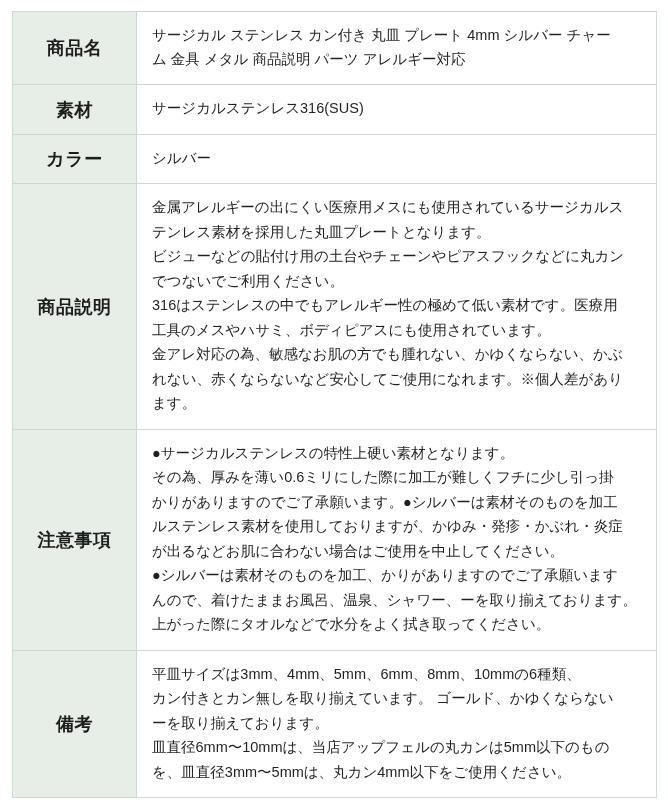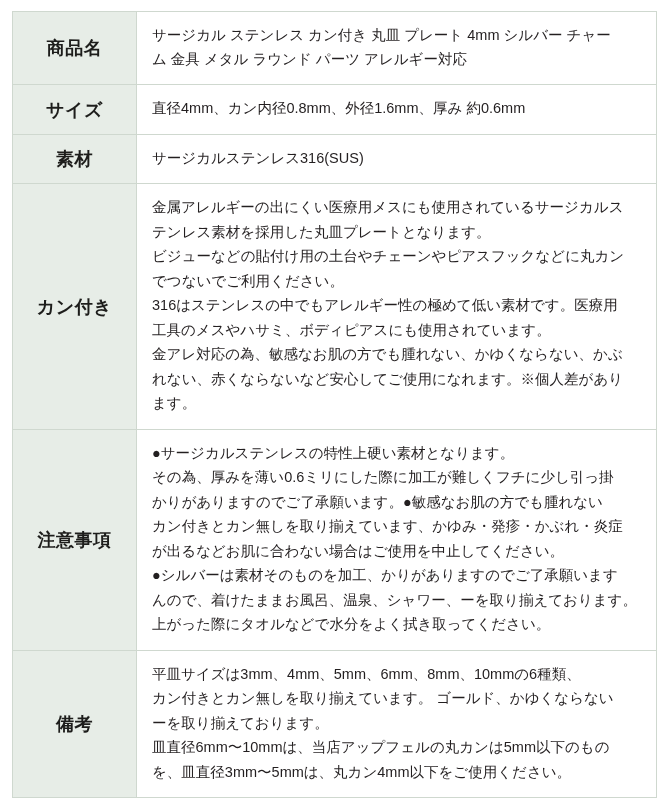--- a/index.html
+++ b/index.html
@@ -54,56 +54,56 @@
 <table class="spec-table">
   <colgroup>
     <col class="label-col">
     <col class="value-col">
   </colgroup>
   <tbody>
     <tr class="row-name">
       <td class="label">商品名</td>
       <td class="value">
         <p>サージカル ステンレス カン付き 丸皿 プレート 4mm シルバー チャー</p>
-        <p>ム 金具 メタル ラウンド パーツ アレルギー対応</p>
-      </td>
-    </tr>
-    <tr>
-      <td class="label">サイズ</td>
-      <td class="value">
-        <p>直径4mm、カン内径0.8mm、外径1.6mm、厚み 約0.6mm</p>
+        <p>ム 金具 メタル 商品説明 パーツ アレルギー対応</p>
       </td>
     </tr>
     <tr>
       <td class="label">素材</td>
       <td class="value">
         <p>サージカルステンレス316(SUS)</p>
       </td>
     </tr>
     <tr>
-      <td class="label">カン付き</td>
+      <td class="label">カラー</td>
+      <td class="value">
+        <p>シルバー</p>
+      </td>
+    </tr>
+    <tr>
+      <td class="label">商品説明</td>
       <td class="value">
         <p>金属アレルギーの出にくい医療用メスにも使用されているサージカルス</p>
         <p>テンレス素材を採用した丸皿プレートとなります。</p>
         <p>ビジューなどの貼付け用の土台やチェーンやピアスフックなどに丸カン</p>
         <p>でつないでご利用ください。</p>
         <p>316はステンレスの中でもアレルギー性の極めて低い素材です。医療用</p>
         <p>工具のメスやハサミ、ボディピアスにも使用されています。</p>
         <p>金アレ対応の為、敏感なお肌の方でも腫れない、かゆくならない、かぶ</p>
         <p>れない、赤くならないなど安心してご使用になれます。※個人差があり</p>
         <p>ます。</p>
       </td>
     </tr>
     <tr>
       <td class="label">注意事項</td>
       <td class="value">
         <p>●サージカルステンレスの特性上硬い素材となります。</p>
         <p>その為、厚みを薄い0.6ミリにした際に加工が難しくフチに少し引っ掛</p>
-        <p>かりがありますのでご了承願います。●敏感なお肌の方でも腫れない</p>
-        <p>カン付きとカン無しを取り揃えています、かゆみ・発疹・かぶれ・炎症</p>
+        <p>かりがありますのでご了承願います。●シルバーは素材そのものを加工</p>
+        <p>ルステンレス素材を使用しておりますが、かゆみ・発疹・かぶれ・炎症</p>
         <p>が出るなどお肌に合わない場合はご使用を中止してください。</p>
         <p>●シルバーは素材そのものを加工、かりがありますのでご了承願います</p>
         <p>んので、着けたままお風呂、温泉、シャワー、ーを取り揃えております。</p>
         <p>上がった際にタオルなどで水分をよく拭き取ってください。</p>
       </td>
     </tr>
     <tr>
       <td class="label">備考</td>
       <td class="value">
         <p>平皿サイズは3mm、4mm、5mm、6mm、8mm、10mmの6種類、</p>

